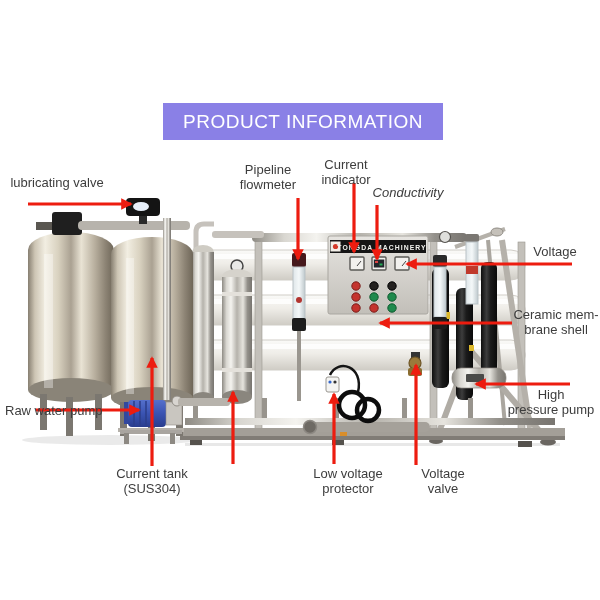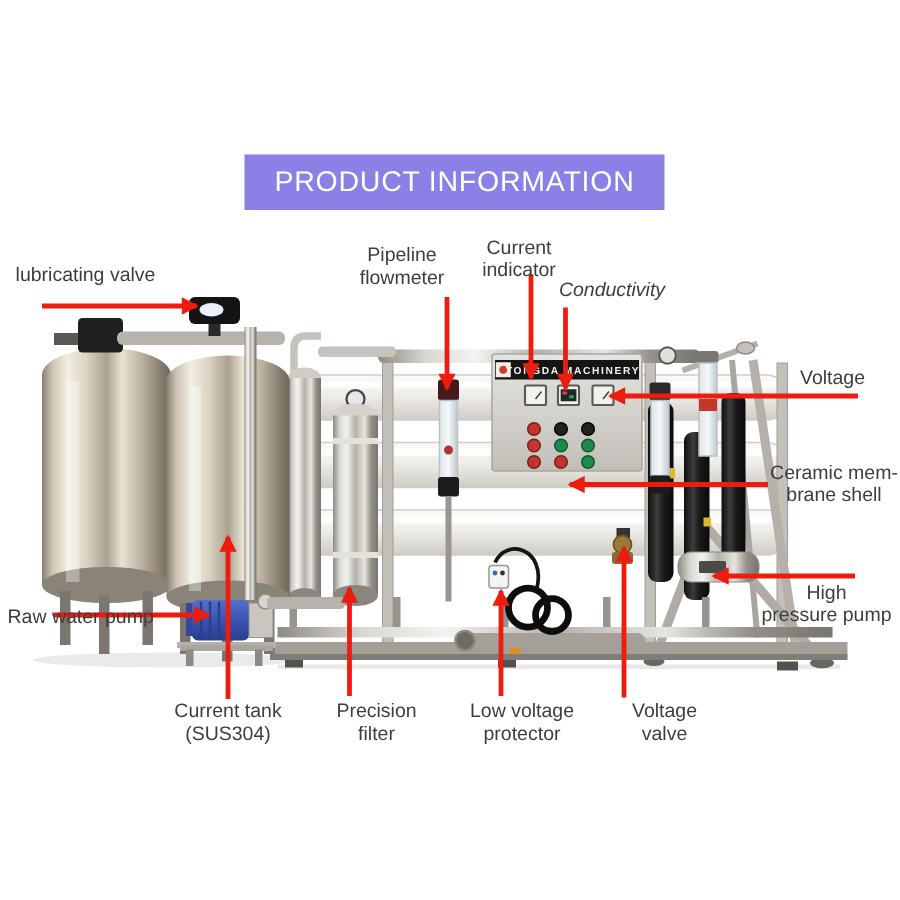--- a/index.html
+++ b/index.html
@@ -317,24 +317,20 @@
 
   <div class="callout left" style="left:5px;top:404px;width:140px;">
     <div>Raw water pump</div>
   </div>
 
   <div class="callout" style="left:102px;top:467px;width:100px;">
     <div>Current tank</div>
     <div>(SUS304)</div>
   </div>
 
-  <div class="callout" style="left:201px;top:467px;width:100px;">
-    <div>Precision</div>
-    <div>filter</div>
-  </div>
 
   <div class="callout" style="left:298px;top:467px;width:100px;">
     <div>Low voltage</div>
     <div>protector</div>
   </div>
 
   <div class="callout" style="left:393px;top:467px;width:100px;">
     <div>Voltage</div>
     <div>valve</div>
   </div>

